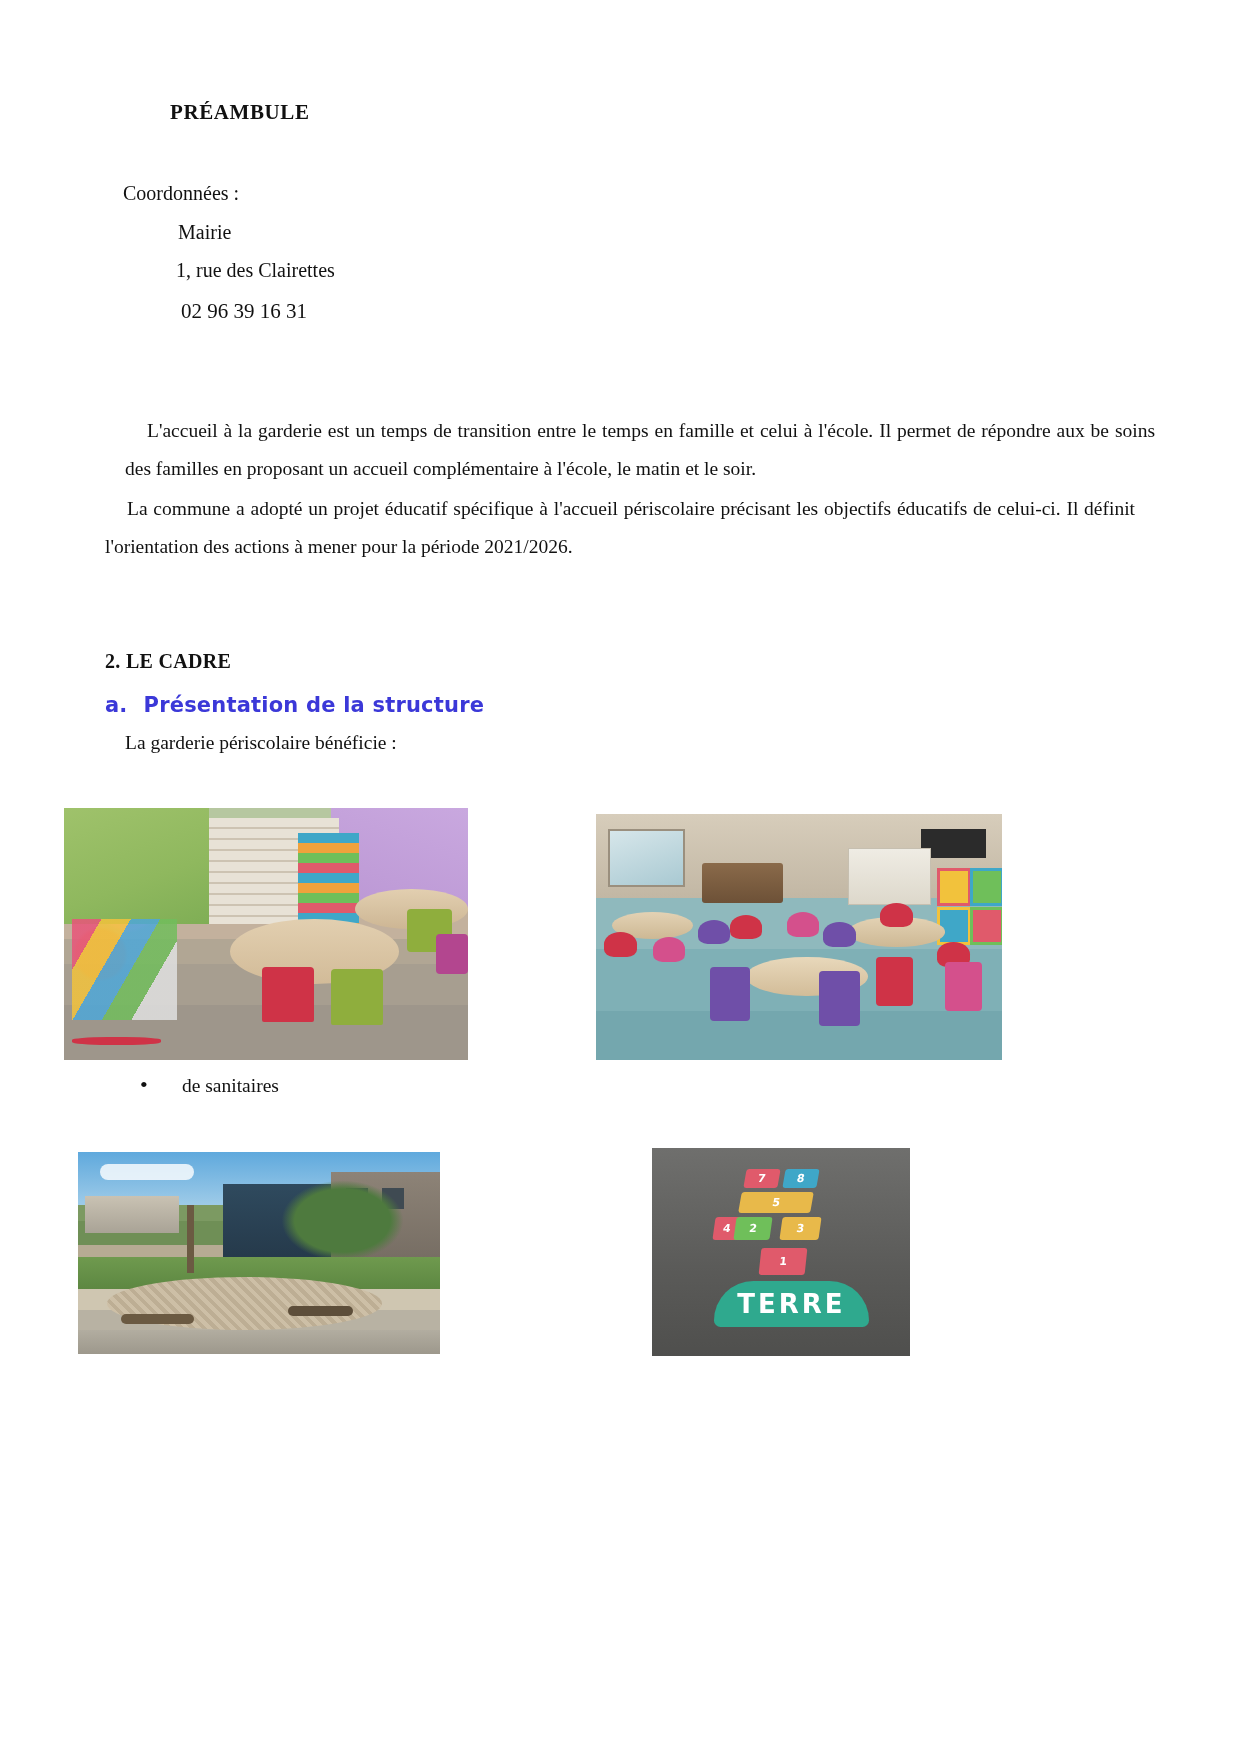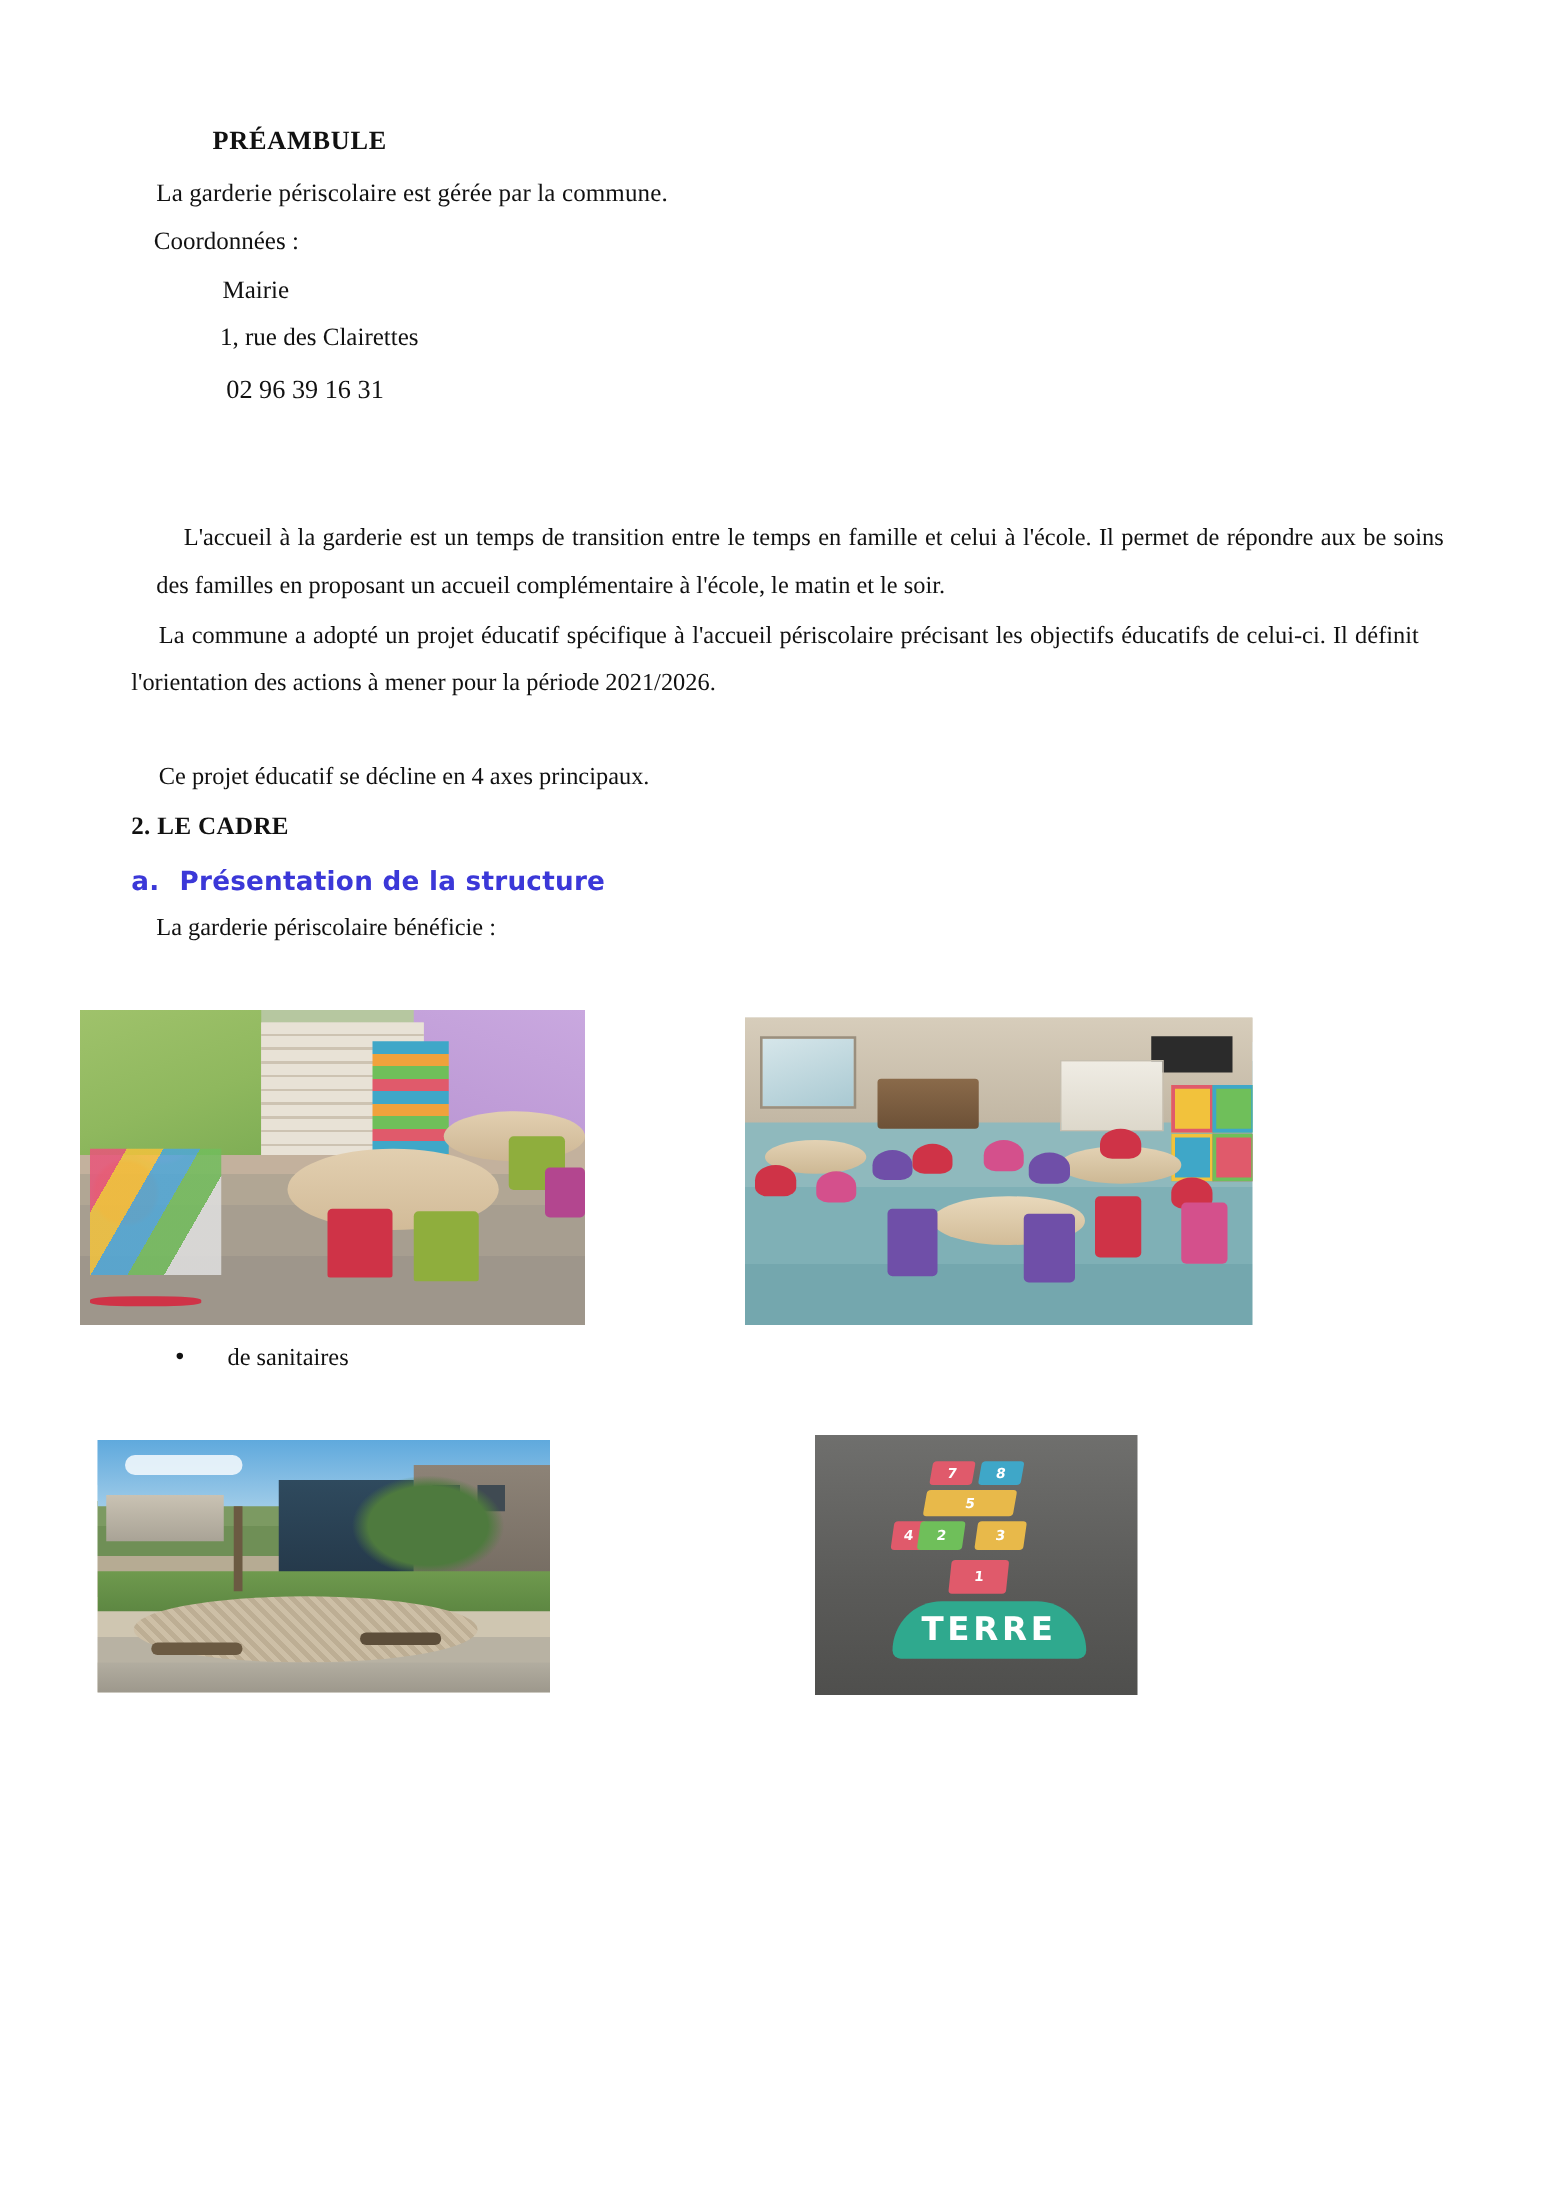--- a/index.html
+++ b/index.html
@@ -256,41 +256,37 @@
     color:#ffffff;font-family:"DejaVu Sans",sans-serif;font-weight:700;
     font-size:26px;letter-spacing:3px;}
 </style>
 </head>
 <body>
 
 <div class="page">
 
   <div class="preamble-title t">PRÉAMBULE</div>
 
-  <div class="line-intro t">La garderie périscolaire est gérée par la commune.</div>
 
   <div class="line-coord t">Coordonnées :</div>
 
   <div class="line-mairie t">Mairie</div>
 
   <div class="line-rue t">1, rue des Clairettes</div>
 
   <div class="line-tel t">02 96 39 16 31</div>
 
   <p class="para t" id="para1">
     <span class="ind"></span><span>L'accueil à la garderie est un temps de transition entre le temps en famille et celui à l'école. Il permet de répondre aux be soins des familles en proposant un accueil complémentaire à l'école, le matin et le soir.</span>
   </p>
 
   <p class="para t" id="para2">
     <span class="ind"></span><span>La commune a adopté un projet éducatif spécifique à l'accueil périscolaire précisant les objectifs éducatifs de celui-ci.  Il définit l'orientation des actions à mener pour la période 2021/2026.</span>
   </p>
 
-  <p class="para t" id="para3">
-    <span class="ind"></span><span>Ce projet éducatif se décline en 4 axes principaux.</span>
-  </p>
 
   <div class="h2 t">2. LE CADRE</div>
 
   <div class="h3">
     <span class="ltr">a.</span><span>Présentation de la structure</span>
   </div>
 
   <div class="lead t">La garderie périscolaire bénéficie :</div>
 
 

